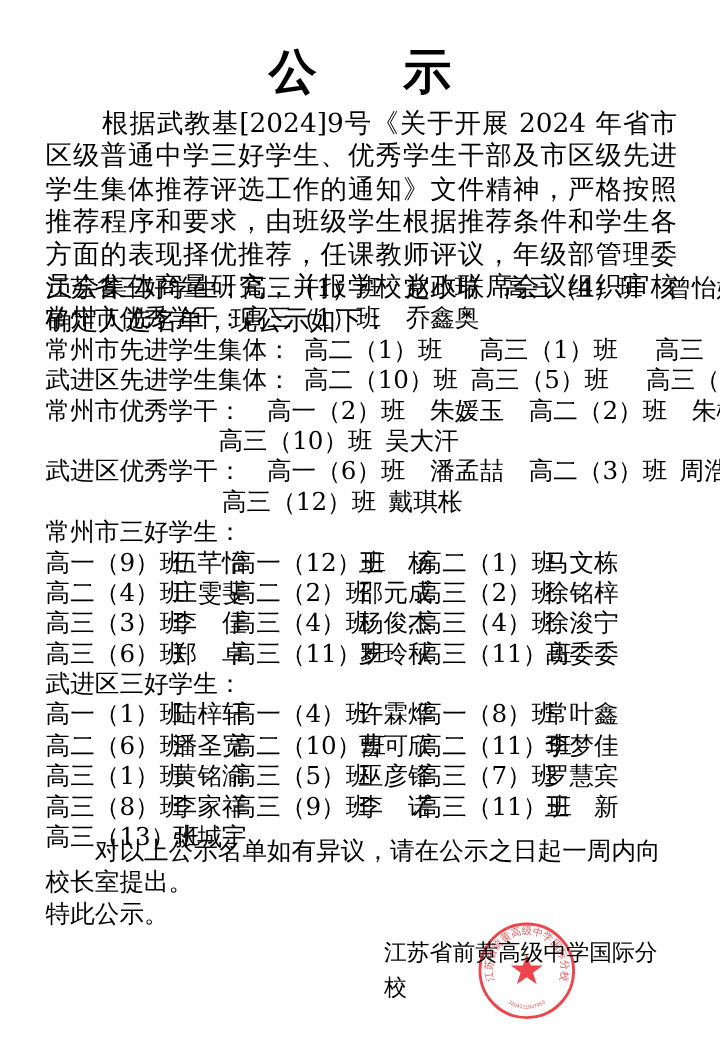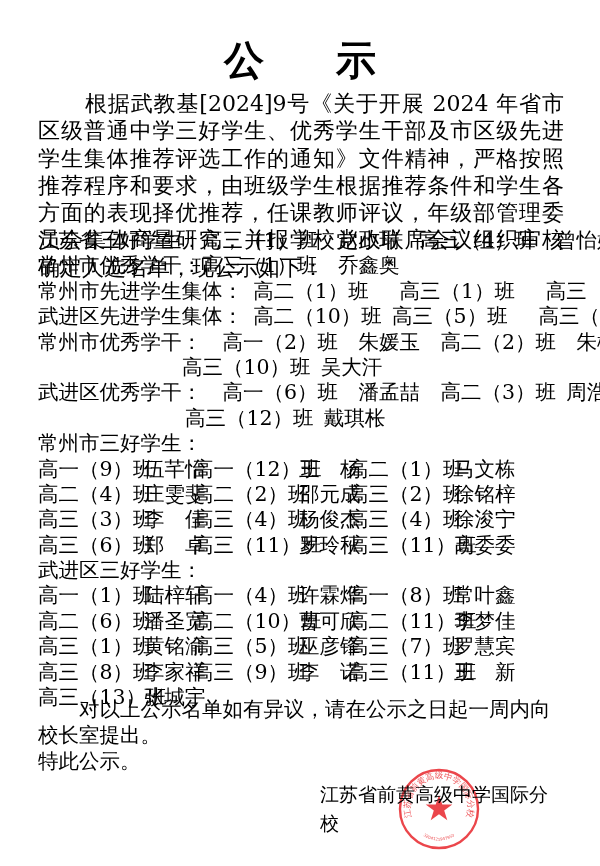--- a/index.html
+++ b/index.html
@@ -14,21 +14,21 @@
       overflow: hidden;
       color: #000;
       font-family: "DejaVu Serif", "Liberation Serif", serif;
     }
     .title {
       position: absolute;
       top: 36px;
       left: 0;
       width: 600px;
       text-align: center;
-      font-family: Liberation Sans, sans-serif;
+      font-family: Liberation Serif, serif;
       font-weight: bold;
       font-size: 40px;
       line-height: 48px;
       letter-spacing: 0;
     }
     .title span { display: inline-block; }
     .title .gap { width: 72px; }
     .intro {
       position: absolute;
       left: 38px;

